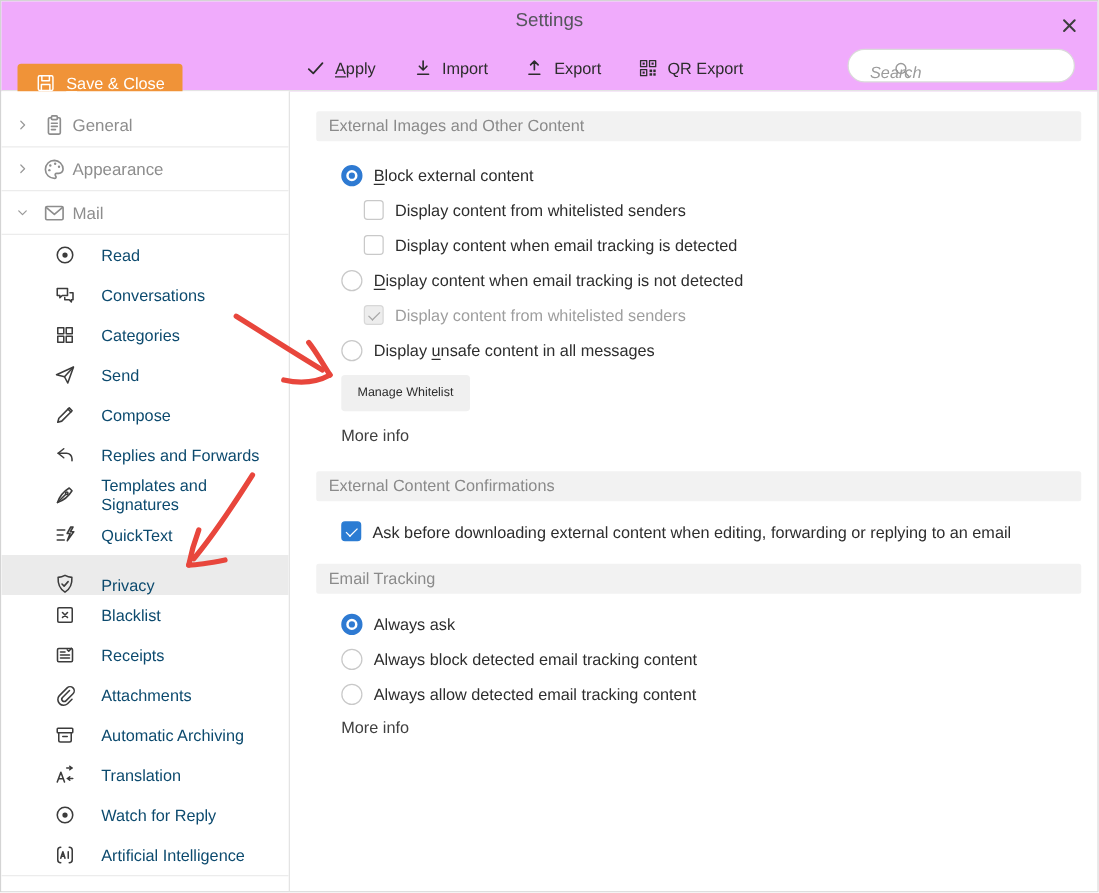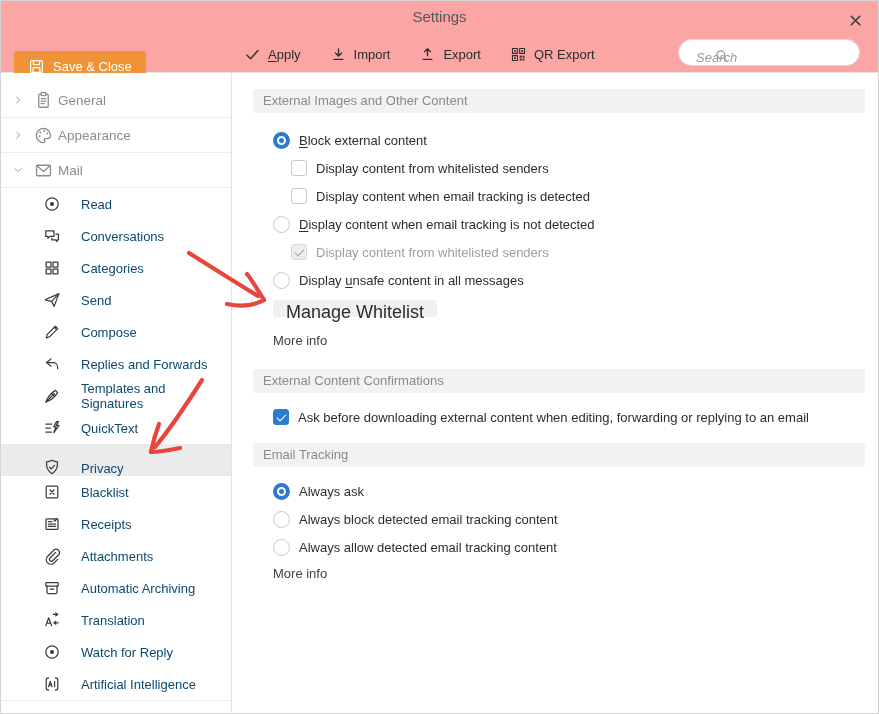--- a/index.html
+++ b/index.html
@@ -1,21 +1,21 @@
 <!DOCTYPE html>
 <html><head>
 <meta charset="utf-8">
 <style>
   * { box-sizing: border-box; margin: 0; padding: 0; }
   html,body { background:#fff; }
   body { font-family: "Liberation Sans", "DejaVu Sans", sans-serif; font-size:13px; color:#2d2d2d; }
   .window { position:relative; width:879px; height:714px; background:#fff; border:1px solid #d4d4d4; overflow:hidden; }
 
   
-  .header { position:relative; height:72px; border-bottom:1px solid #e4e4e4; background:#fca5a5; }
+  .header { position:relative; height:72px; border-bottom:1px solid #e4e4e4; background:#f0abfc; }
   .win-title { position:absolute; top:7px; left:0; width:100%; text-align:center; font-size:15px; color:#55555c; }
   .close-btn { position:absolute; top:6px; right:10px; width:26px; height:26px; display:flex; align-items:center; justify-content:center; color:#3d3d3d; cursor:pointer; }
   .save-btn { position:absolute; left:13px; top:38px; height:31px; display:flex; align-items:center; gap:8px; padding:0 14px; background:#F09338; color:#fff; border:none; border-radius:3px; font-size:13px; cursor:pointer;margin-top:12px; }
   .tools { position:absolute; left:243px; top:38px; height:31px; display:flex; align-items:center; gap:29px; }
   .tool { display:flex; align-items:center; gap:7px; color:#2d2d2d; cursor:pointer; background:none; border:none; font-size:13px; font-family:inherit; }
   .tool .t-ic { display:flex; color:#2d2d2d; }
   .accel { text-decoration:underline; text-underline-offset:2px; }
   .search-pill { position:absolute; left:677px; top:38px; width:182px; height:27px; border:1px solid #dadada; border-radius:14px; display:flex; align-items:flex-end; padding:0 10px 0 17px; background:#fff; }
   .search-pill input { flex:1; border:none; outline:none; font-size:13px; font-style:italic; color:#555; background:transparent; min-width:0; font-family:inherit; }
   .search-pill input::placeholder { color:#9b9b9b; font-style:italic; }
@@ -44,21 +44,21 @@
   .opt-label { white-space:pre; }
   .opt.disabled .opt-label { color:#9e9e9e; }
   .radio { flex:none; width:17px; height:17px; border:1px solid #c9c9c9; border-radius:50%; background:#fff; }
   .radio.checked { border:4.5px solid #2E7AD2; position:relative; }
   .radio.checked::after { content:""; position:absolute; left:50%; top:50%; width:5px; height:5px; margin:-2.5px 0 0 -2.5px; background:#2E7AD2; border-radius:50%; }
   .checkbox { flex:none; width:16px; height:16px; border:1px solid #c9c9c9; border-radius:3px; background:#fff; position:relative; }
   .checkbox.checked { background:#2B7CD3; border-color:#2B7CD3; }
   .checkbox.checked::after { content:""; position:absolute; left:3.2px; top:3.8px; width:8.2px; height:4.4px; border-left:1.8px solid #fff; border-bottom:1.8px solid #fff; transform:rotate(-45deg); }
   .checkbox.checked.dis { background:#ededed; border-color:#d8d8d8; }
   .checkbox.checked.dis::after { border-color:#a6a6a6; }
-  .gray-btn { display:inline-block; margin:6px 0 0 20px; height:17px; line-height:25px; padding:0 13px; background:#f0f0f0; border:none; border-radius:3px; font-size:18px; color:#2d2d2d; cursor:pointer; font-family:inherit; }
+  .gray-btn { display:inline-block; margin:6px 0 0 20px; height:29px; line-height:25px; padding:0 13px; background:#f0f0f0; border:none; border-radius:3px; font-size:10px; color:#2d2d2d; cursor:pointer; font-family:inherit; }
   .more-info-wrap { margin:12px 0 0 20px; }
   .more-info { color:#404040; cursor:pointer; }
   .sec-bar.mt { margin-top:21px; }
   .opts.one { margin-top:10px; }
   .sec-bar.mt2 { margin-top:12px; }
   .more-info-wrap.tight { margin-top:5px; }
 
   
   .arrows { position:absolute; inset:0; pointer-events:none; z-index:6; }
 </style>

